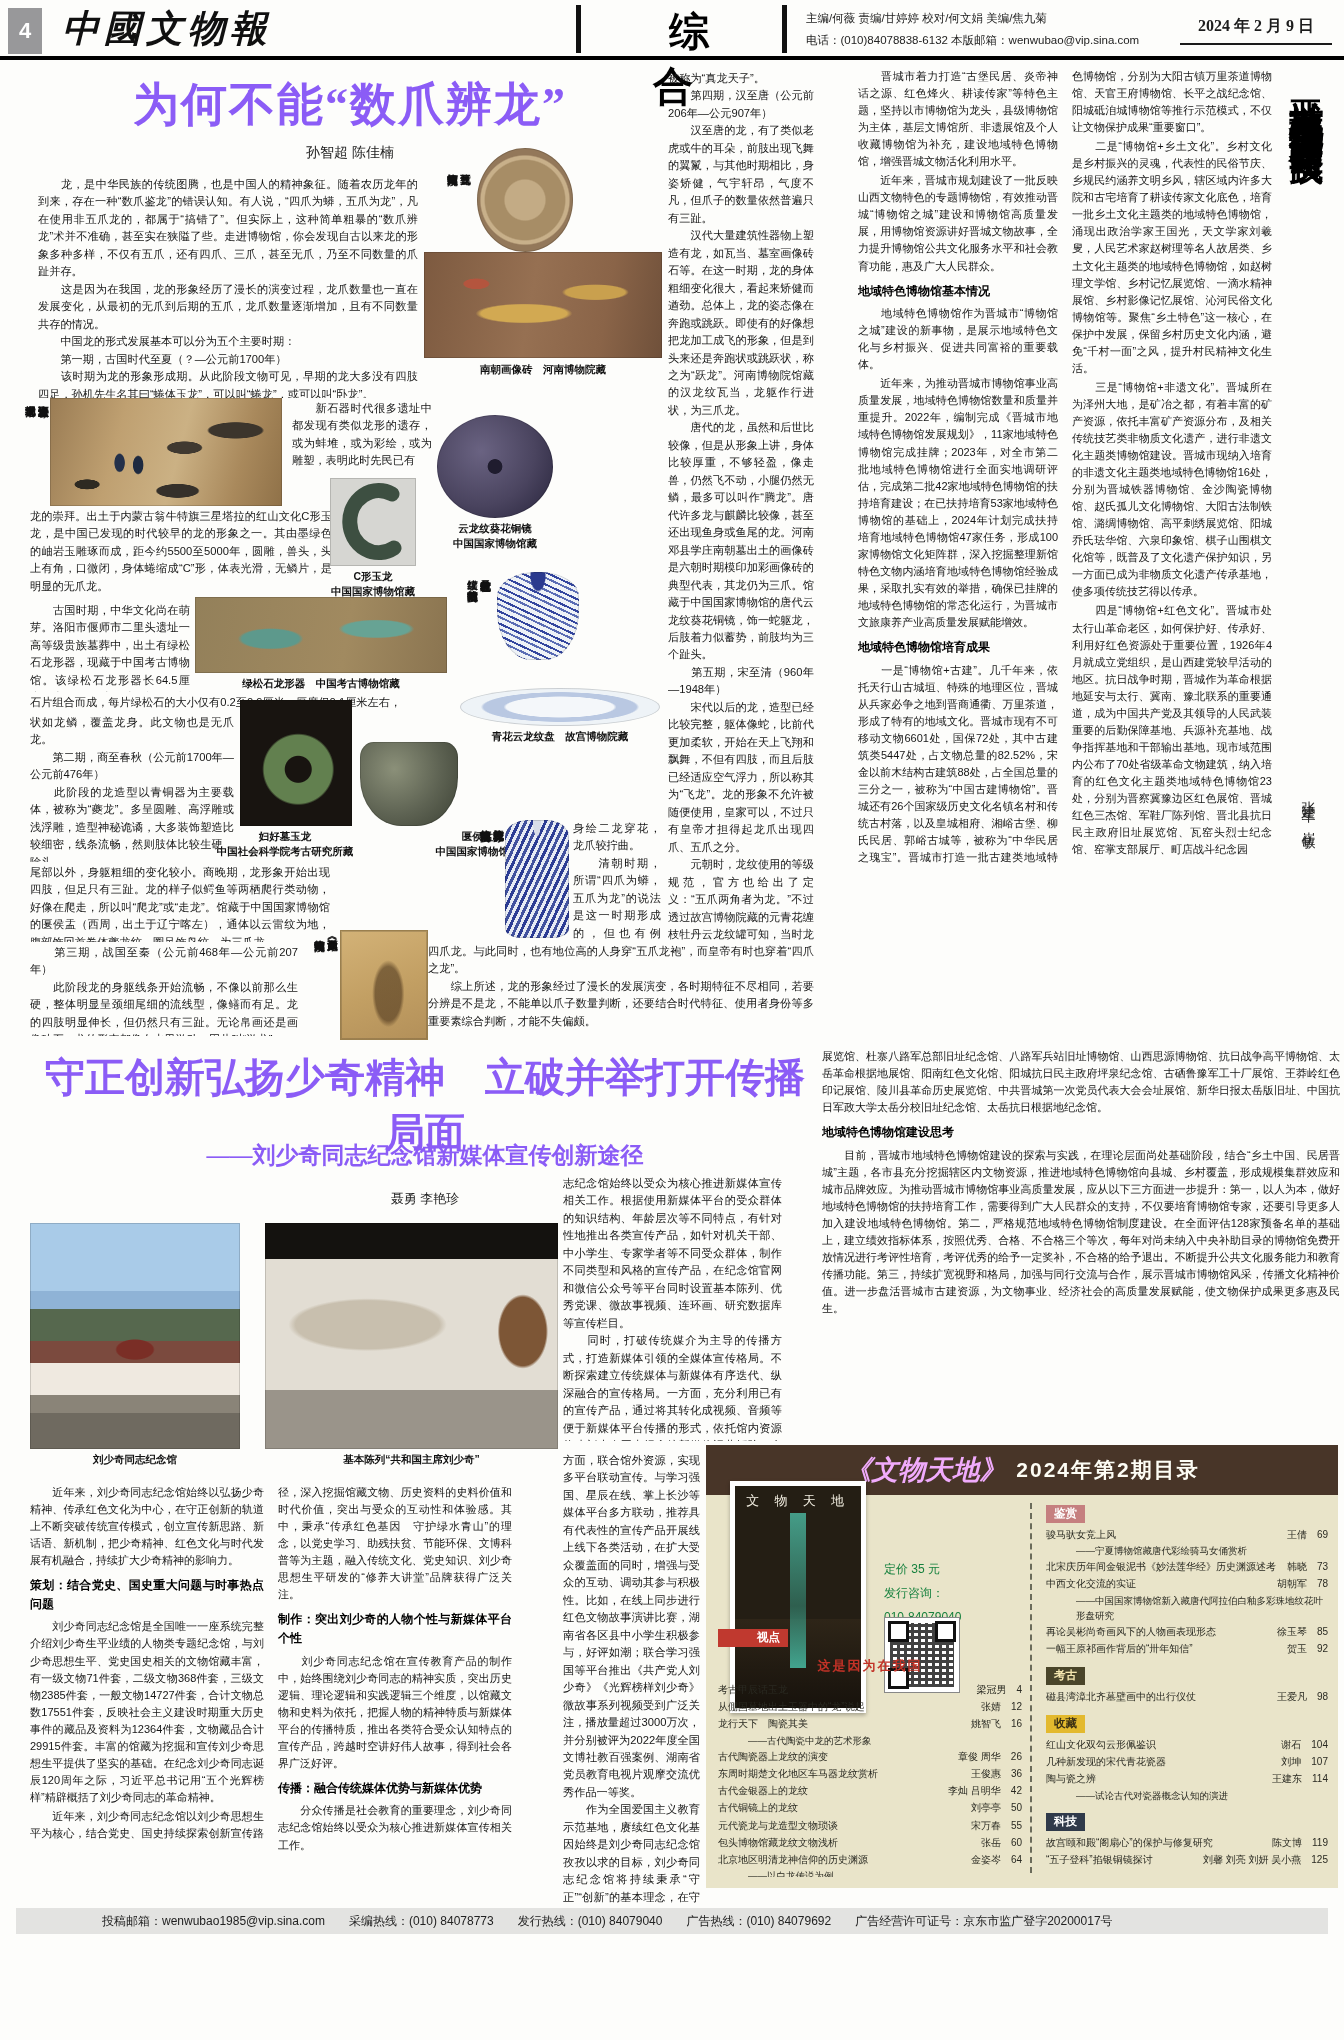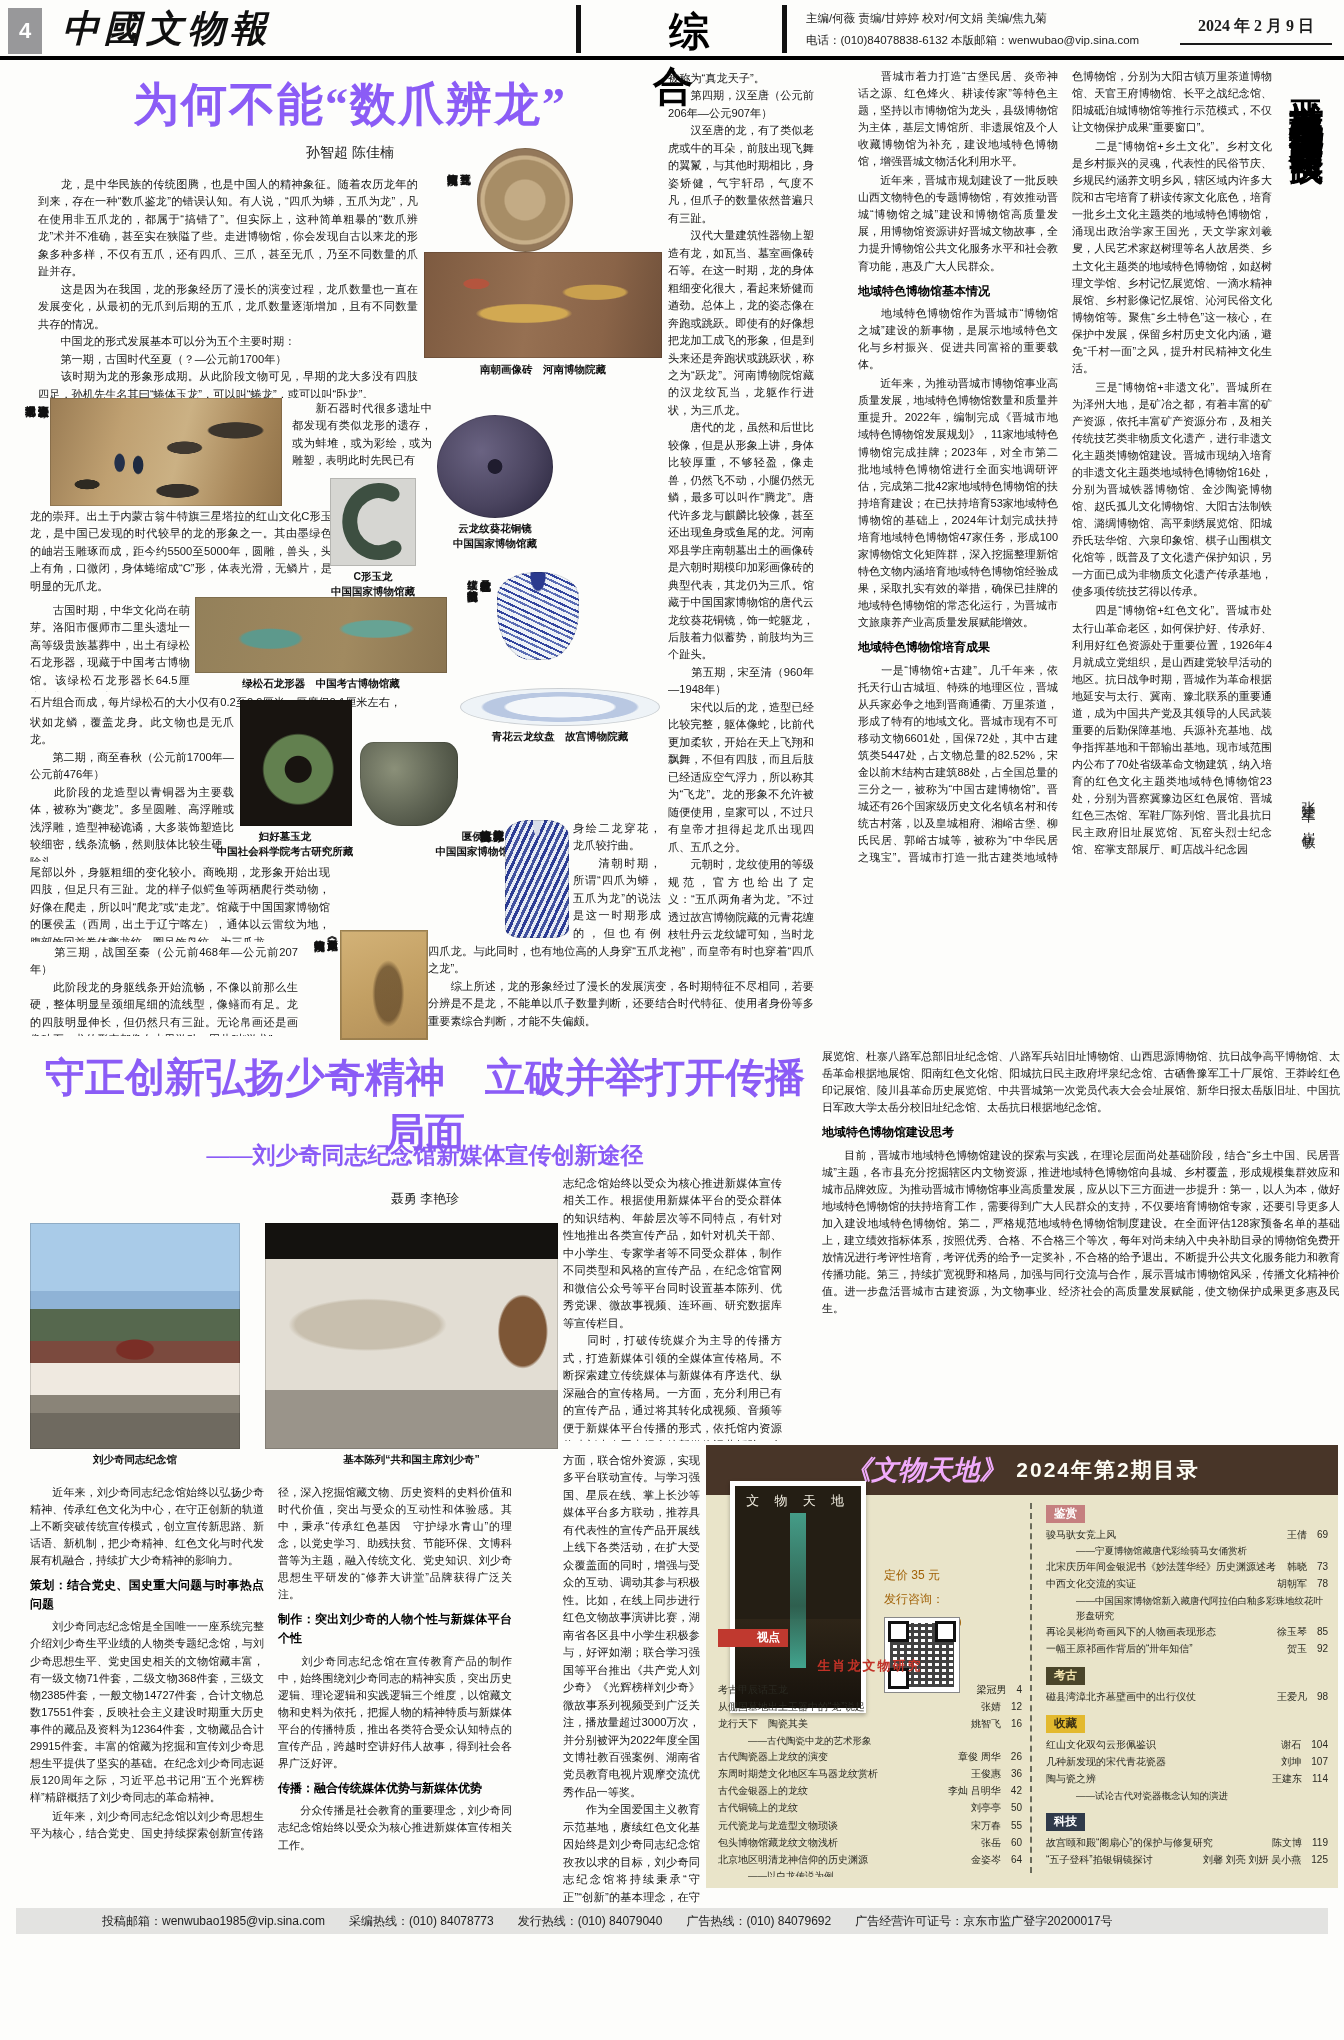--- a/index.html
+++ b/index.html
@@ -87,21 +87,21 @@
   #wwhdr{position:absolute;left:0;top:0;width:100%;height:50px;background:#483528;display:flex;
          align-items:center;justify-content:center;gap:10px;}
   #wwhdr .script{font-family:"Liberation Serif",serif;font-style:italic;font-weight:900;font-size:27px;color:#f0abfc;}
   #wwhdr .rest{font-size:21px;font-weight:bold;color:#fdfdf5;letter-spacing:2px;}
   #wwcover{position:absolute;left:24px;top:36px;width:126px;height:222px;background:#fff;padding:5px;box-shadow:0 2px 4px rgba(0,0,0,.3);}
   #wwcover .inner{position:relative;width:100%;height:100%;background:linear-gradient(180deg,#241e14 0 60%,#2e2518 60%,#17120c);}
   #wwcover .streak{position:absolute;left:50%;top:12%;width:16px;height:70%;transform:translateX(-50%);
          background:linear-gradient(180deg,rgba(72,170,148,.9),rgba(52,130,110,.65) 60%,rgba(70,179,156,.9));}
   #wwcover .ct{position:absolute;left:0;top:6px;width:100%;text-align:center;color:#f3efe2;
          font-family:"Liberation Serif",serif;font-size:13px;letter-spacing:6px;}
-  #wwprice{position:absolute;left:178px;top:118px;font-size:12px;color:#a16207;line-height:2;}
+  #wwprice{position:absolute;left:178px;top:112px;font-size:12px;color:#15803d;line-height:2;}
   #qr{position:absolute;left:178px;top:172px;width:74px;height:74px;background:#fff;border:1px solid #888;}
   #qr::before{content:"";position:absolute;inset:5px;
       background:repeating-linear-gradient(0deg,#131313 0 3px,transparent 3px 6px),
                  repeating-linear-gradient(90deg,#131313 0 3px,transparent 3px 7px);opacity:.8;}
   .qrc{position:absolute;width:15px;height:15px;border:3px solid #111;background:#fff;}
   .lab{display:inline-block;padding:2px 8px;font-size:11.5px;font-weight:bold;line-height:1.2;}
   .lab-shidian{background:#c0392f;color:#fff;}
   .lab-jianshang{background:#c57f7f;color:#fff;}
   .lab-kaogu{background:#4a452a;color:#f5e7b0;}
   .lab-shoucang{background:#e3b92e;color:#3a2f14;}
@@ -301,21 +301,21 @@
       <div>发行咨询：</div>
       <div>010-84079040</div>
     </div>
     <div id="qr">
       <div class="qrc" style="left:3px;top:3px;"></div>
       <div class="qrc" style="right:3px;top:3px;"></div>
       <div class="qrc" style="left:3px;bottom:3px;"></div>
     </div>
     <span id="wwlab-shidian" class="lab lab-shidian">视点</span>
     <div id="toc-main">
-      <div class="ttl">生肖龙文物研究</div>
+      <div class="ttl">这是因为在我国</div>
       <div id="toc-main-entries">
           <div class="toce">
             <span class="t">考古甲辰话玉龙</span>
             <span class="ap">梁冠男　4</span>
           </div>
           <div class="toce">
             <span class="t">从倗国墓地出土玉器中的“龙”说起</span>
             <span class="ap">张婧　12</span>
           </div>
           <div class="toce">

